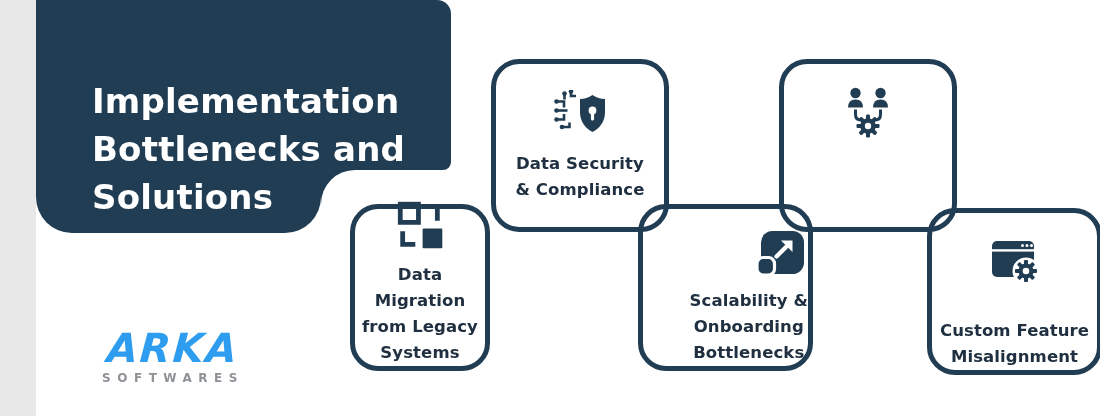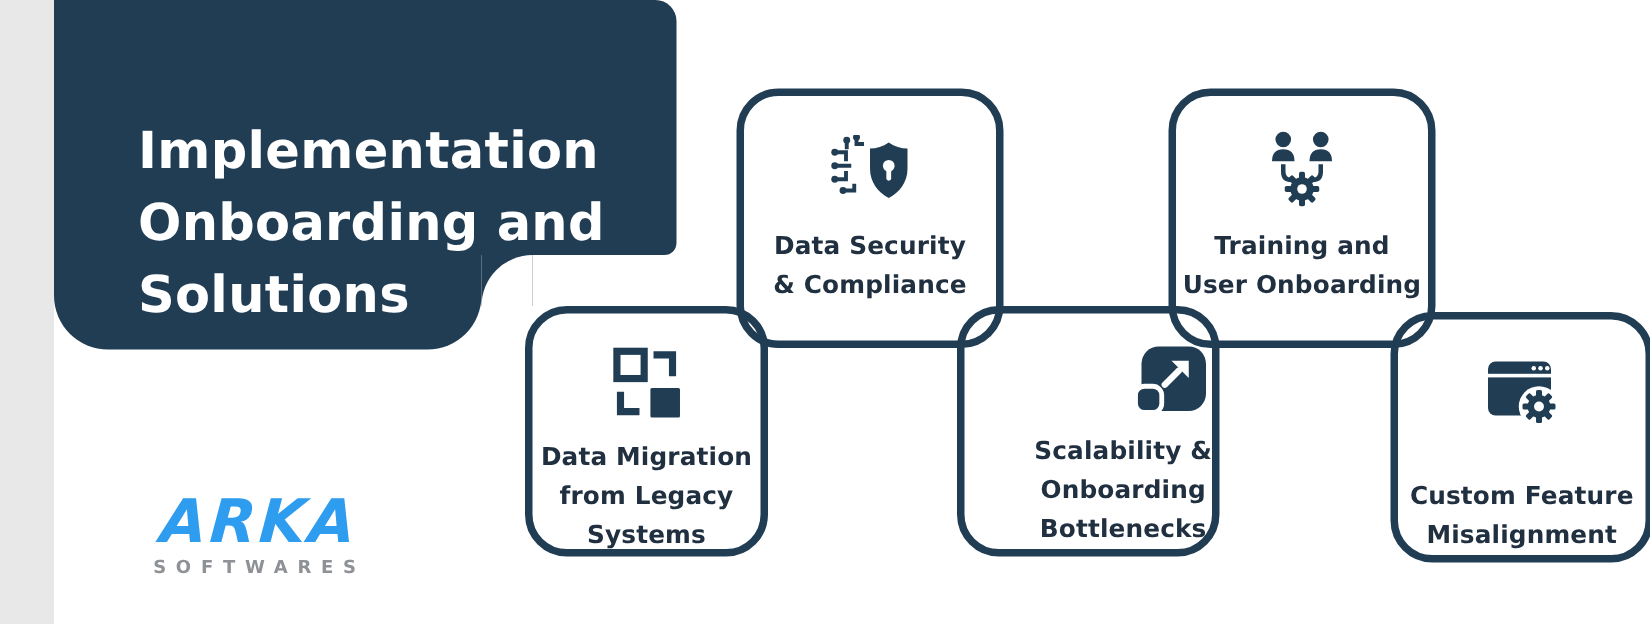--- a/index.html
+++ b/index.html
@@ -33,21 +33,21 @@
   
   .card{
     position:absolute;border:5px solid var(--navy);border-radius:28px;
     background:transparent;box-sizing:border-box;
     display:flex;flex-direction:column;align-items:center;
   }
   .card-top{z-index:1;}
   .card-bottom{z-index:2;}
   #card-1{left:455px;top:59px;width:178px;height:173px;}
   #card-2{left:743px;top:59px;width:178px;height:173px;}
-  #card-3{left:314px;top:204px;width:162px;height:167px;}
+  #card-3{left:314px;top:204px;width:140px;height:167px;justify-content:flex-end;}
   #card-4{left:602px;top:204px;width:175px;height:167px;align-items:flex-end;}
   #card-5{left:891px;top:208px;width:175px;height:167px;justify-content:space-between;}
   .icon-box{
     height:58px;margin-top:20px;display:flex;align-items:center;justify-content:center;
   }
   .card-label{
     margin-top:9px;text-align:center;color:var(--card_text);
     font-size:16.5px;font-weight:700;line-height:26px;letter-spacing:0.1px;
   }
   .card-label span{display:block;}
@@ -68,21 +68,21 @@
 
 <div id="canvas">
 
   <div class="tb-wide"></div>
   <div class="tb-narrow"></div>
   <div class="tb-fillet-square"></div>
   <div class="tb-fillet-mask"></div>
 
   <h1 class="title">
     <span>Implementation</span>
-    <span>Onboarding and</span>
+    <span>Bottlenecks and</span>
     <span>Solutions</span>
   </h1>
 
   <div id="card-1" class="card card-top">
     <div class="icon-box">
       <svg width="58" height="46" viewBox="0 0 58 46">
         <g stroke="#213D54" stroke-width="2.6" fill="none">
           <path d="M5.5 11.5 H13 V17.5"></path>
           <path d="M5.5 20.5 H16.5"></path>
           <path d="M5.5 29.5 H13 V24"></path>
@@ -131,25 +131,20 @@
             <rect x="-2" y="-11.5" width="4" height="6" rx="1.2" transform="rotate(135)"></rect>
             <rect x="-2" y="-11.5" width="4" height="6" rx="1.2" transform="rotate(180)"></rect>
             <rect x="-2" y="-11.5" width="4" height="6" rx="1.2" transform="rotate(225)"></rect>
             <rect x="-2" y="-11.5" width="4" height="6" rx="1.2" transform="rotate(270)"></rect>
             <rect x="-2" y="-11.5" width="4" height="6" rx="1.2" transform="rotate(315)"></rect>
             <circle cx="0" cy="0" r="7.8"></circle>
           </g>
           <circle cx="0" cy="0" r="3.2" fill="#ffffff"></circle>
         </g>
       </svg>
-    </div>
-    <div class="card-label">
-      <span>Training and</span>
-      <span>User Onboarding</span>
-      <span></span>
     </div>
   </div>
 
   <div id="card-3" class="card card-bottom">
     <div class="icon-box">
       <svg width="54" height="54" viewBox="0 0 52 52">
         <rect x="7" y="5" width="17.5" height="17.5" fill="none" stroke="#213D54" stroke-width="4.6"></rect>
         <path d="M30.5 7.3 H42.7 V21" fill="none" stroke="#213D54" stroke-width="4.6"></path>
         <path d="M9.3 31 V43.7 H21.5" fill="none" stroke="#213D54" stroke-width="4.6"></path>
         <rect x="28.5" y="28.5" width="19" height="19" rx="1" fill="#213D54"></rect>

